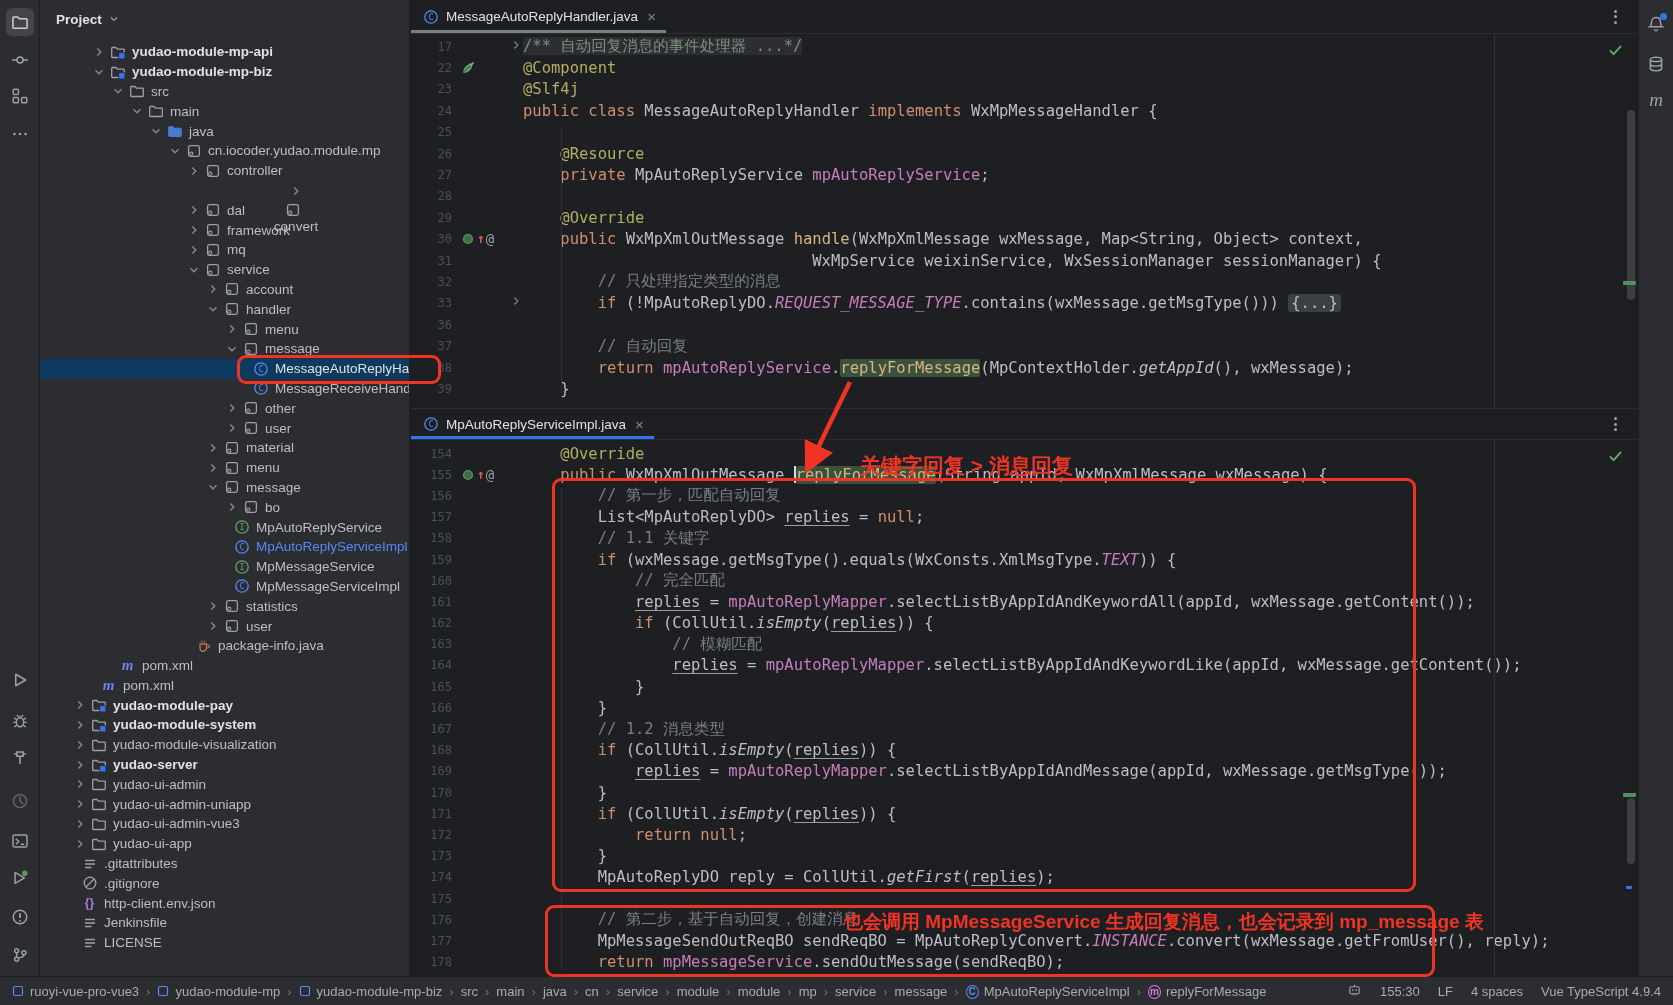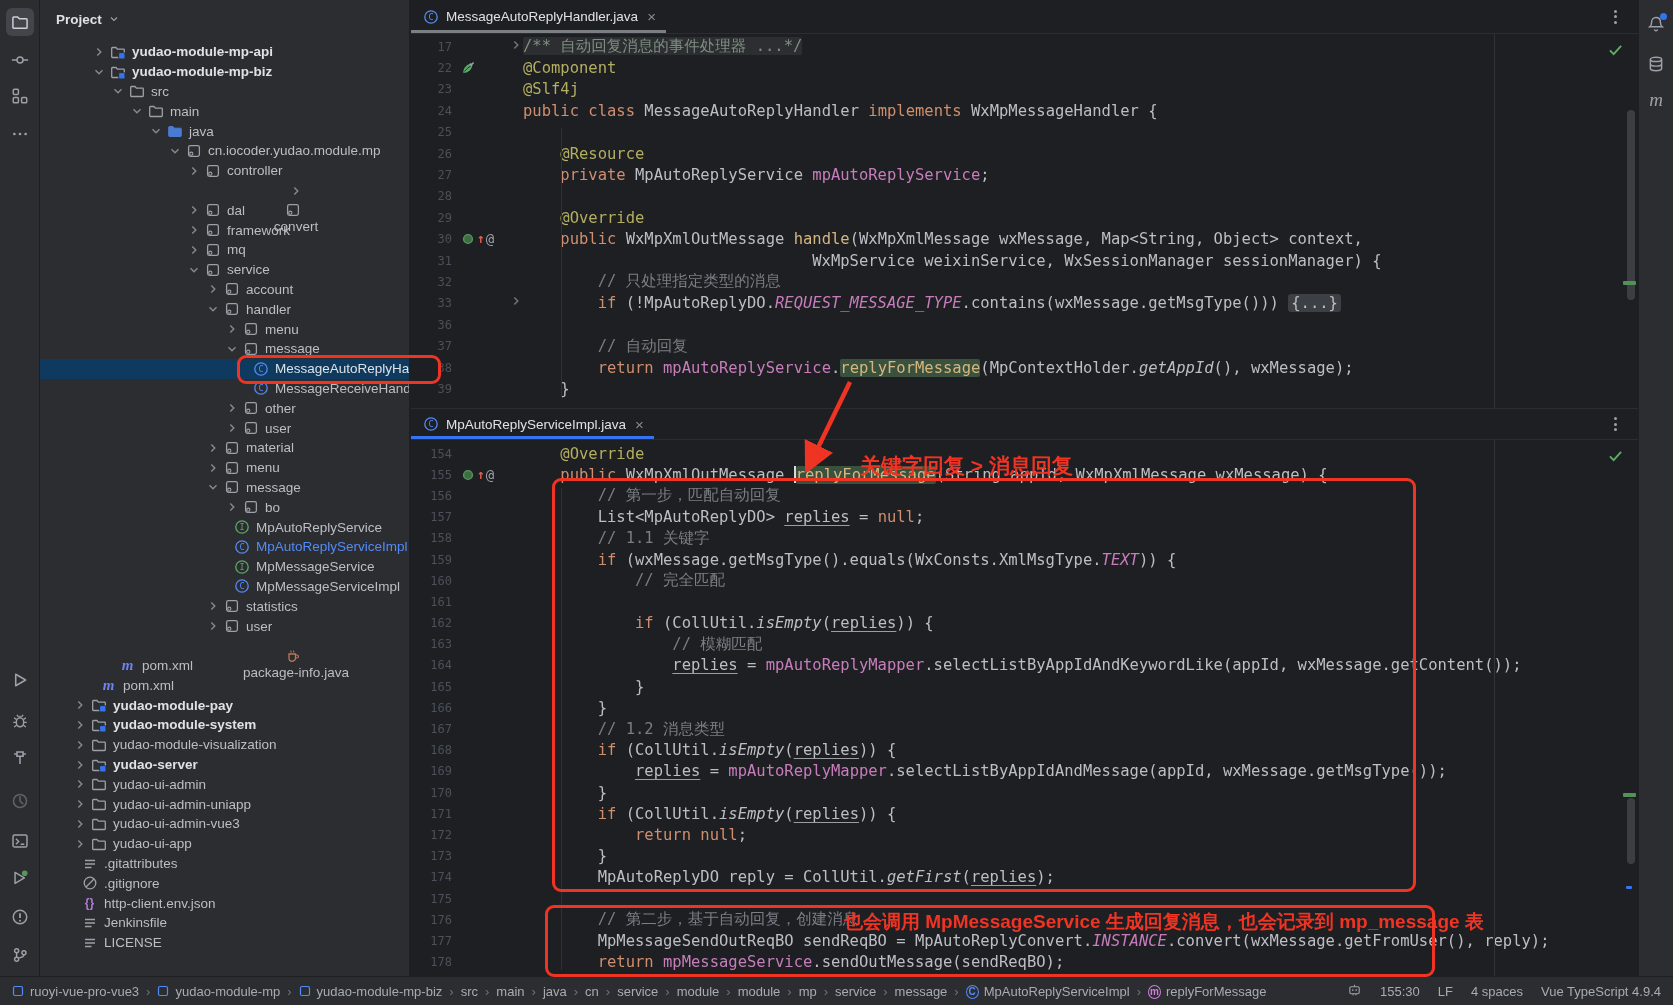--- a/index.html
+++ b/index.html
@@ -588,21 +588,21 @@
             </svg>
           </span>
           <span class="ticon">
             <svg viewBox="0 0 16 16" width="16" height="16">
               <rect x="2.6" y="2.6" width="10.8" height="10.8" rx="1.8" fill="none" stroke="#9da0a8" stroke-width="1.3"></rect>
               <circle cx="5.3" cy="10.7" r="1.6" fill="#2b2d30" stroke="#9da0a8" stroke-width="1.1"></circle>
             </svg>
           </span>
           <span class="tlabel">user</span>
         </div>
-        <div class="tree-row" style="padding-left: 143px; flex-direction: column;">
+        <div class="tree-row" style="padding-left: 143px;">
           <span class="nochev"></span>
           <span class="ticon">
             <svg viewBox="0 0 16 16" width="16" height="16">
               <path d="M4 6h6.5v4a3.25 3.25 0 01-6.5 0z" fill="none" stroke="#bd7757" stroke-width="1.3"></path>
               <path d="M10.5 7h1.4a1.5 1.5 0 010 3h-1.4" fill="none" stroke="#bd7757" stroke-width="1.2"></path>
               <path d="M6 2.6c-.5.8.5 1 0 1.9M8.6 2.6c-.5.8.5 1 0 1.9" fill="none" stroke="#bd7757" stroke-width="1.1"></path>
             </svg>
           </span>
           <span class="tlabel">package-info.java</span>
         </div>
@@ -840,21 +840,21 @@
     <div id="code-bottom" class="code-pane">
         <div class="cl"><span class="ln">154</span><span class="gi"></span><span class="gf"></span><span class="code"><span class="tk-t">    </span><span class="tk-a">@Override</span></span></div>
         <div class="cl"><span class="ln">155</span><span class="gi"><span class="g-ovr"><svg viewBox="0 0 16 16" width="16" height="16">
                 <circle cx="8" cy="8" r="4.4" fill="#3f6b46" stroke="#57965c" stroke-width="1.4"></circle>
               </svg><span class="up">↑</span><span class="at">@</span></span></span><span class="gf"></span><span class="code"><span class="tk-t">    </span><span class="tk-k">public</span><span class="tk-t"> WxMpXmlOutMessage </span><span class="tk-caret"></span><span class="tk-hl">replyForMessage</span><span class="tk-t">(String appId, WxMpXmlMessage wxMessage) {</span></span></div>
         <div class="cl"><span class="ln">156</span><span class="gi"></span><span class="gf"></span><span class="code"><span class="tk-t">        </span><span class="tk-c">// 第一步，匹配自动回复</span></span></div>
         <div class="cl"><span class="ln">157</span><span class="gi"></span><span class="gf"></span><span class="code"><span class="tk-t">        List&lt;MpAutoReplyDO&gt; </span><span class="tk-u">replies</span><span class="tk-t"> = </span><span class="tk-k">null</span><span class="tk-t">;</span></span></div>
         <div class="cl"><span class="ln">158</span><span class="gi"></span><span class="gf"></span><span class="code"><span class="tk-t">        </span><span class="tk-c">// 1.1 关键字</span></span></div>
         <div class="cl"><span class="ln">159</span><span class="gi"></span><span class="gf"></span><span class="code"><span class="tk-t">        </span><span class="tk-k">if</span><span class="tk-t"> (wxMessage.getMsgType().equals(WxConsts.XmlMsgType.</span><span class="tk-s">TEXT</span><span class="tk-t">)) {</span></span></div>
         <div class="cl"><span class="ln">160</span><span class="gi"></span><span class="gf"></span><span class="code"><span class="tk-t">            </span><span class="tk-c">// 完全匹配</span></span></div>
-        <div class="cl"><span class="ln">161</span><span class="gi"></span><span class="gf"></span></div>
+        <div class="cl"><span class="ln">161</span><span class="gi"></span><span class="gf"></span><span class="code"><span class="tk-t">            </span><span class="tk-u">replies</span><span class="tk-t"> = </span><span class="tk-f">mpAutoReplyMapper</span><span class="tk-t">.selectListByAppIdAndKeywordAll(appId, wxMessage.getContent());</span></span></div>
         <div class="cl"><span class="ln">162</span><span class="gi"></span><span class="gf"></span><span class="code"><span class="tk-t">            </span><span class="tk-k">if</span><span class="tk-t"> (CollUtil.</span><span class="tk-i">isEmpty</span><span class="tk-t">(</span><span class="tk-u">replies</span><span class="tk-t">)) {</span></span></div>
         <div class="cl"><span class="ln">163</span><span class="gi"></span><span class="gf"></span><span class="code"><span class="tk-t">                </span><span class="tk-c">// 模糊匹配</span></span></div>
         <div class="cl"><span class="ln">164</span><span class="gi"></span><span class="gf"></span><span class="code"><span class="tk-t">                </span><span class="tk-u">replies</span><span class="tk-t"> = </span><span class="tk-f">mpAutoReplyMapper</span><span class="tk-t">.selectListByAppIdAndKeywordLike(appId, wxMessage.getContent());</span></span></div>
         <div class="cl"><span class="ln">165</span><span class="gi"></span><span class="gf"></span><span class="code"><span class="tk-t">            }</span></span></div>
         <div class="cl"><span class="ln">166</span><span class="gi"></span><span class="gf"></span><span class="code"><span class="tk-t">        }</span></span></div>
         <div class="cl"><span class="ln">167</span><span class="gi"></span><span class="gf"></span><span class="code"><span class="tk-t">        </span><span class="tk-c">// 1.2 消息类型</span></span></div>
         <div class="cl"><span class="ln">168</span><span class="gi"></span><span class="gf"></span><span class="code"><span class="tk-t">        </span><span class="tk-k">if</span><span class="tk-t"> (CollUtil.</span><span class="tk-i">isEmpty</span><span class="tk-t">(</span><span class="tk-u">replies</span><span class="tk-t">)) {</span></span></div>
         <div class="cl"><span class="ln">169</span><span class="gi"></span><span class="gf"></span><span class="code"><span class="tk-t">            </span><span class="tk-u">replies</span><span class="tk-t"> = </span><span class="tk-f">mpAutoReplyMapper</span><span class="tk-t">.selectListByAppIdAndMessage(appId, wxMessage.getMsgType());</span></span></div>
         <div class="cl"><span class="ln">170</span><span class="gi"></span><span class="gf"></span><span class="code"><span class="tk-t">        }</span></span></div>
         <div class="cl"><span class="ln">171</span><span class="gi"></span><span class="gf"></span><span class="code"><span class="tk-t">        </span><span class="tk-k">if</span><span class="tk-t"> (CollUtil.</span><span class="tk-i">isEmpty</span><span class="tk-t">(</span><span class="tk-u">replies</span><span class="tk-t">)) {</span></span></div>

